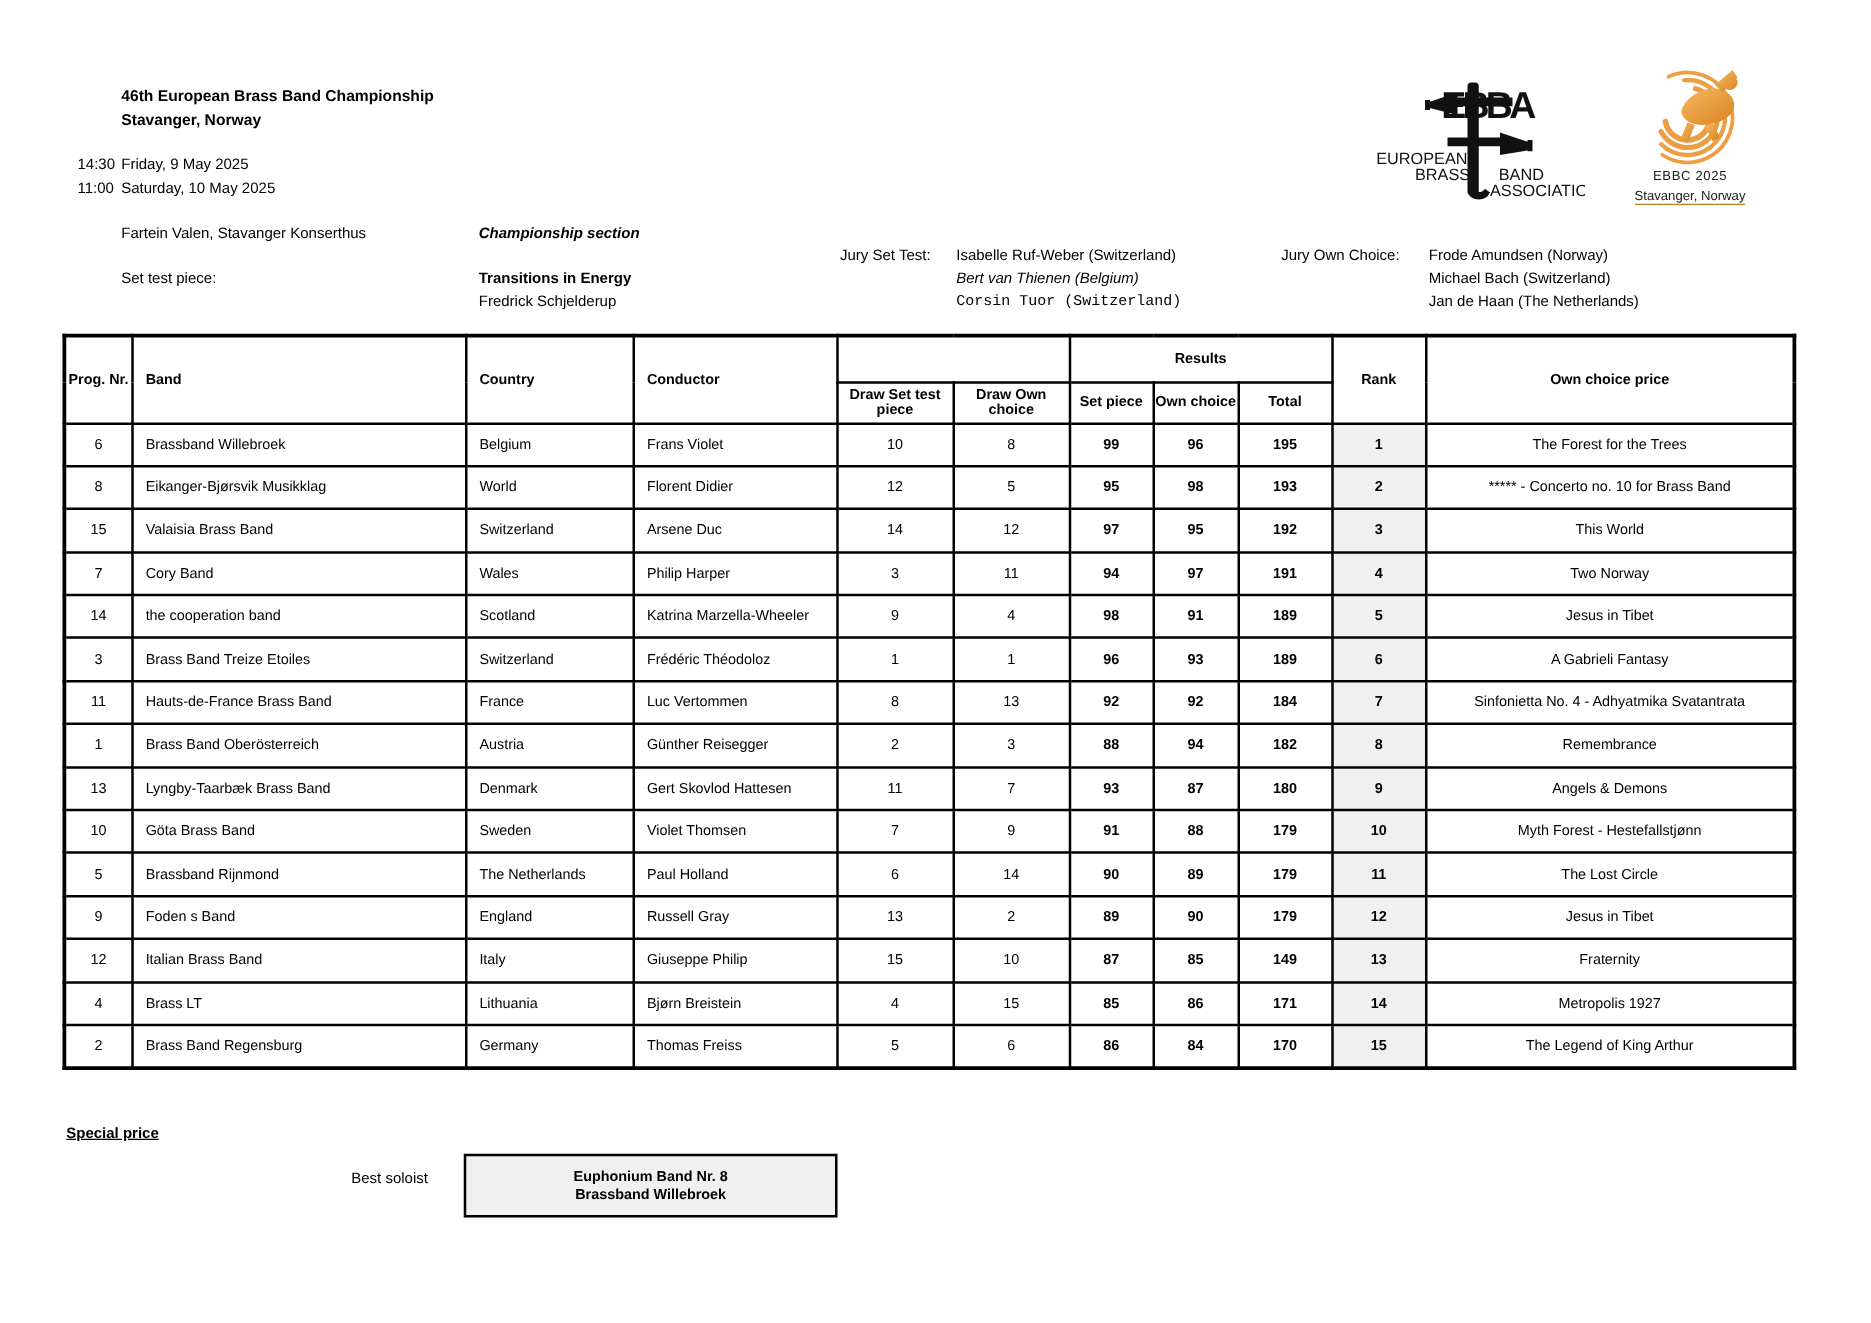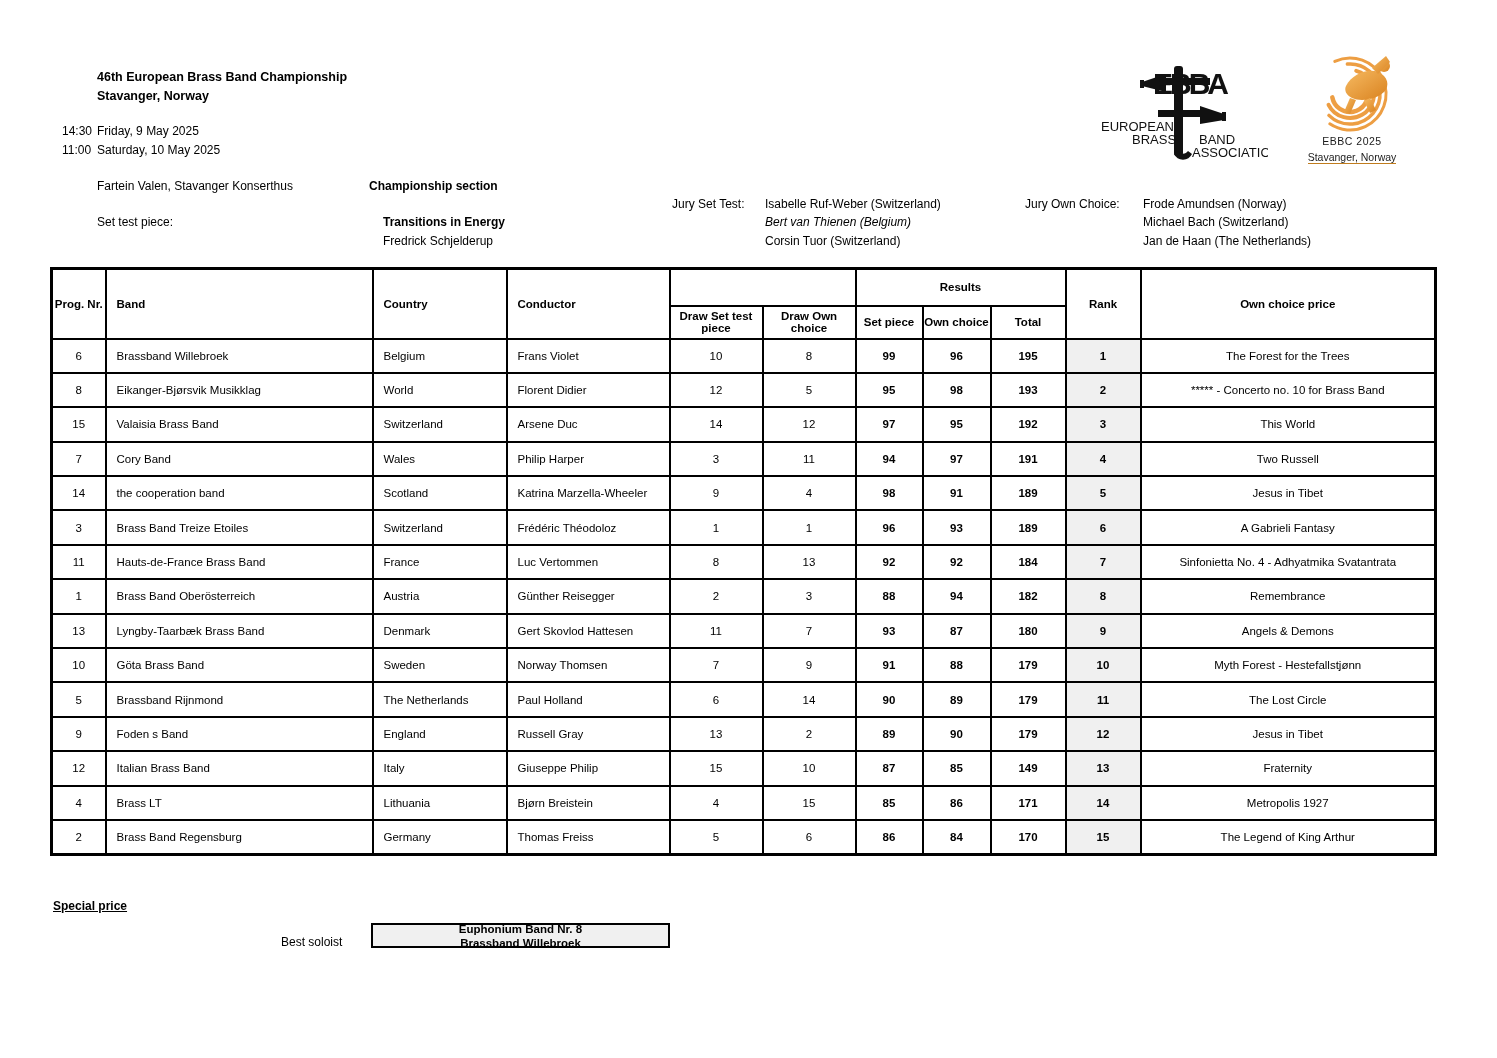--- a/index.html
+++ b/index.html
@@ -28,21 +28,21 @@
   #results-table thead tr.h2 { height:33px; }
   #results-table tbody tr { height:34.4px; }
   #results-table td { text-align:center; }
   .td-left { text-align:left !important; padding-left:10px; }
   th.th-left { text-align:left !important; padding-left:10px; }
   .rank-bg { background:#f0f0f0; }
 
   
   #special-price { font-size:12px; font-weight:bold; text-decoration:underline; }
   #best-soloist-box {
-    position:absolute; left:371px; top:923px; width:299px; height:25px;
+    position:absolute; left:371px; top:923px; width:299px; height:51px;
     background:#f0f0f0; border:2px solid #000;
     display:flex; flex-direction:column; align-items:center; justify-content:center;
     font-size:11.5px; font-weight:bold; line-height:14px; text-align:center;
   }
 
   
   #ebba-logo { position:absolute; left:1096px; top:58px; }
   #ebbc-logo { position:absolute; left:1296px; top:52px; width:112px; text-align:center; }
   #ebbc-title { font-size:10.5px; letter-spacing:0.5px; color:#1a1a1a; margin-top:1px; }
   #ebbc-subtitle { font-size:10.5px; color:#1a1a1a; display:inline-block; border-bottom:1.5px solid #c07c1e; }
@@ -54,30 +54,30 @@
 
   <div class="abs t13b" style="left:97px; top:68px;">46th European Brass Band Championship</div>
   <div class="abs t13b" style="left:97px; top:87px;">Stavanger, Norway</div>
 
   <div class="abs t12" style="left:62px; top:124px;">14:30</div>
   <div class="abs t12" style="left:97px; top:124px;">Friday, 9 May 2025</div>
   <div class="abs t12" style="left:62px; top:143px;">11:00</div>
   <div class="abs t12" style="left:97px; top:143px;">Saturday, 10 May 2025</div>
 
   <div class="abs t12" style="left:97px; top:179px;">Fartein Valen, Stavanger Konserthus</div>
-  <div class="abs t12 bold" style="left:369px; top:179px;">Championship section</div>
+  <div class="abs t12 bold" style="left:383px; top:179px;font-style:italic;">Championship section</div>
 
   <div class="abs t12" style="left:97px; top:215px;">Set test piece:</div>
   <div class="abs t12 bold" style="left:383px; top:215px;">Transitions in Energy</div>
   <div class="abs t12" style="left:383px; top:234px;">Fredrick Schjelderup</div>
 
   <div class="abs t12" style="left:672px; top:197px;">Jury Set Test:</div>
   <div class="abs t12" style="left:765px; top:197px;text-align:center;">Isabelle Ruf-Weber (Switzerland)</div>
   <div class="abs t12" style="left:765px; top:215px;font-style:italic;">Bert van Thienen (Belgium)</div>
-  <div class="abs t12" style="left:765px; top:234px;">Corsin Tuor (Switzerland)</div>
+  <div class="abs t12" style="left:765px; top:234px;font-family:Liberation Mono, monospace;">Corsin Tuor (Switzerland)</div>
 
   <div class="abs t12" style="left:1025px; top:197px;">Jury Own Choice:</div>
   <div class="abs t12" style="left:1143px; top:197px;">Frode Amundsen (Norway)</div>
   <div class="abs t12" style="left:1143px; top:215px;">Michael Bach (Switzerland)</div>
   <div class="abs t12" style="left:1143px; top:234px;">Jan de Haan (The Netherlands)</div>
 
   <div id="ebba-logo">
     <svg width="172" height="105" viewBox="0 0 172 105">
 
       <g fill="#111">
@@ -204,21 +204,21 @@
           <td>7</td>
           <td class="td-left">Cory Band</td>
           <td class="td-left">Wales</td>
           <td class="td-left">Philip Harper</td>
           <td>3</td>
           <td>11</td>
           <td class="bold">94</td>
           <td class="bold">97</td>
           <td class="bold">191</td>
           <td class="bold rank-bg">4</td>
-          <td>Two Russell</td>
+          <td>Two Norway</td>
         </tr>
         <tr>
           <td>14</td>
           <td class="td-left">the cooperation band</td>
           <td class="td-left">Scotland</td>
           <td class="td-left">Katrina Marzella-Wheeler</td>
           <td>9</td>
           <td>4</td>
           <td class="bold">98</td>
           <td class="bold">91</td>
@@ -275,21 +275,21 @@
           <td class="bold">93</td>
           <td class="bold">87</td>
           <td class="bold">180</td>
           <td class="bold rank-bg">9</td>
           <td>Angels &amp; Demons</td>
         </tr>
         <tr>
           <td>10</td>
           <td class="td-left">Göta Brass Band</td>
           <td class="td-left">Sweden</td>
-          <td class="td-left">Norway Thomsen</td>
+          <td class="td-left">Violet Thomsen</td>
           <td>7</td>
           <td>9</td>
           <td class="bold">91</td>
           <td class="bold">88</td>
           <td class="bold">179</td>
           <td class="bold rank-bg">10</td>
           <td>Myth Forest - Hestefallstjønn</td>
         </tr>
         <tr>
           <td>5</td>

